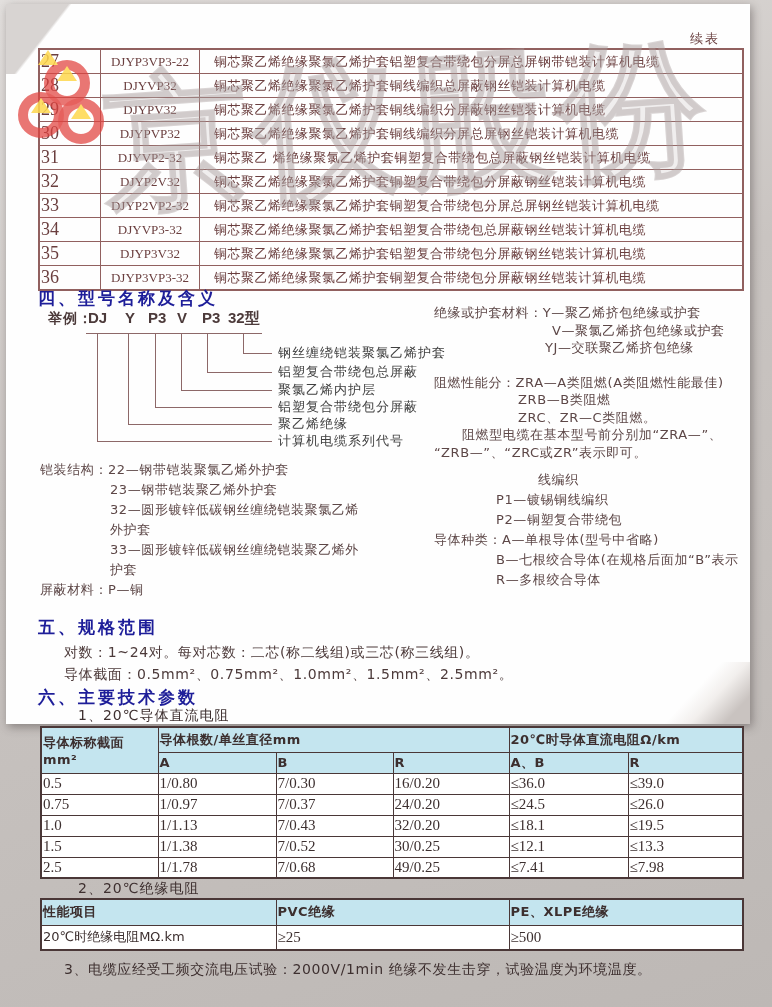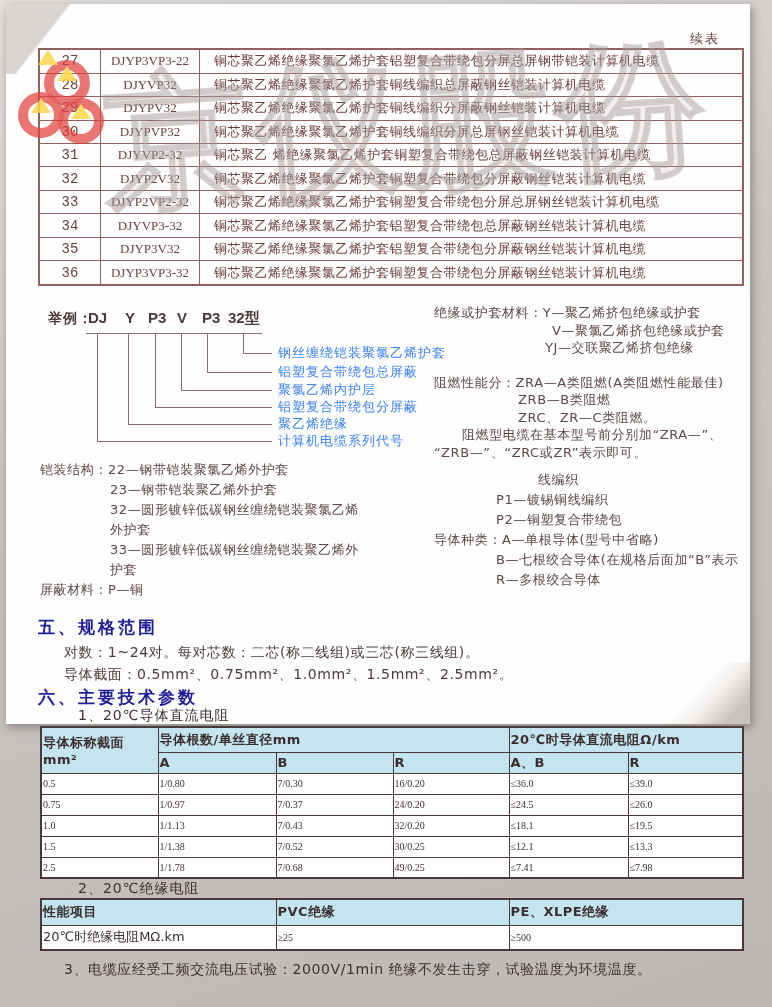--- a/index.html
+++ b/index.html
@@ -12,60 +12,60 @@
         background:linear-gradient(128deg,#d8d4d2 38%,rgba(216,212,210,0) 40%);pointer-events:none;}
   .fold-br{position:absolute;right:0;bottom:0;width:86px;height:62px;
         background:linear-gradient(313deg,#c9c3c0 18%,#f2efed 42%,rgba(255,255,255,0) 60%);pointer-events:none;}
 
   .continued{position:absolute;top:26px;right:30px;font-size:13px;color:#6d4444;letter-spacing:2px;}
 
   
   .cable-table{position:absolute;left:32px;top:44px;width:706px;height:238px;border-collapse:collapse;table-layout:fixed;}
   .cable-table td{border:1px solid #91605f;color:#6a3e3e;font-size:13px;vertical-align:middle;overflow:hidden;white-space:nowrap;}
   .cable-table{border:2px solid #91605f;}
-  .cable-table td.c-no{width:58px;text-align:center;font-family:Liberation Mono, monospace;font-size:14px;}
+  .cable-table td.c-no{width:58px;text-align:left;font-family:Liberation Serif, serif;font-size:18px;}
   .cable-table td.c-model{width:96px;text-align:center;font-family:"Liberation Serif","DejaVu Serif",serif;font-size:13px;}
   .cable-table td.c-desc{padding-left:14px;letter-spacing:.5px;}
 
   
   .wm-text{position:absolute;left:96px;top:40px;width:620px;font-size:146px;font-weight:bold;
         letter-spacing:6px;line-height:1.1;color:rgba(168,158,158,.16);
         -webkit-text-stroke:2px rgba(168,156,156,.42);transform:rotate(-4deg);pointer-events:none;white-space:nowrap;}
   .wm-logo{position:absolute;left:12px;top:46px;width:104px;height:120px;opacity:.85;pointer-events:none;}
   .wm-ring{position:absolute;width:26px;height:26px;border:10px solid rgba(226,66,62,.85);border-radius:50%;}
   .wm-tri{position:absolute;width:0;height:0;border-left:10px solid transparent;border-right:10px solid transparent;border-bottom:15px solid #ffd84d;}
 
   
   .sec-title{position:absolute;font-size:17px;font-weight:bold;color:#1e1e99;letter-spacing:3px;}
 
   
   .ex-label{position:absolute;left:42px;top:306px;font-size:14px;color:#4c3a3a;font-weight:bold;letter-spacing:1px;}
   .ex-code{position:absolute;top:305px;font-size:15px;font-weight:bold;color:#4c3a3a;font-family:"Liberation Sans","DejaVu Sans",sans-serif;}
   .vline{position:absolute;width:0;border-left:1px solid #8d6868;}
   .hline{position:absolute;height:0;border-top:1px solid #8d6868;}
-  .code-meaning{position:absolute;left:272px;font-size:13px;color:#3b82f6;letter-spacing:1px;line-height:16px;}
+  .code-meaning{position:absolute;left:272px;font-size:13px;color:#404040;letter-spacing:1px;line-height:16px;}
 
   
   .tline{font-size:13px;color:#5d4747;letter-spacing:.6px;line-height:17.5px;white-space:nowrap;}
   .rcol1{position:absolute;left:428px;top:300px;width:310px;}
   .rcol2{position:absolute;left:428px;top:466px;width:310px;}
   .rcol2 .tline,.lcol .tline{line-height:20px;}
   .lcol{position:absolute;left:34px;top:456px;width:380px;}
   .gap{height:17px;}
 
   .spec-line{position:absolute;left:58px;font-size:14px;color:#4c3a3a;letter-spacing:.6px;white-space:nowrap;}
   .sub-label{position:absolute;left:72px;font-size:14px;color:#3e3030;letter-spacing:1px;}
   .note-line{position:absolute;left:58px;font-size:14px;color:#3e3030;letter-spacing:.6px;white-space:nowrap;}
 
   
   .tech-table{position:absolute;border-collapse:collapse;table-layout:fixed;background:#fff;}
   .tech-table td{border:1px solid #4a3737;color:#3c2f2f;text-align:left;vertical-align:middle;font-size:13px;overflow:hidden;}
   .tech-table{border:2px solid #4a3737;}
   .tech-table .th{background:#c4e5ef;font-weight:bold;letter-spacing:.5px;}
-  .tech-table .num{font-family:"Liberation Serif","DejaVu Serif",serif;font-size:10px;}
+  .tech-table .num{font-family:"Liberation Serif","DejaVu Serif",serif;font-size:15px;}
   #res-table{left:34px;top:722px;width:702px;}
   #ins-table{left:34px;top:894px;width:702px;}
 </style>
 </head>
 <body>
 
 <div class="stage">
   <div class="page">
 
     <div class="continued">续表</div>
@@ -129,20 +129,21 @@
       <span class="wm-ring" style="left:26px;top:10px"></span>
       <span class="wm-ring" style="left:0px;top:42px"></span>
       <span class="wm-ring" style="left:40px;top:48px"></span>
       <span class="wm-tri" style="left:20px;top:0px"></span>
       <span class="wm-tri" style="left:39px;top:16px"></span>
       <span class="wm-tri" style="left:13px;top:48px"></span>
       <span class="wm-tri" style="left:53px;top:54px"></span>
     </div>
     <div class="wm-text">京仪股份</div>
 
+    <div class="sec-title" style="left:32px;top:283px">四、型号名称及含义</div>
     <div class="ex-label">举例：</div>
     <span class="ex-code" style="left:82px">DJ</span>
     <span class="ex-code" style="left:119px">Y</span>
     <span class="ex-code" style="left:142px">P3</span>
     <span class="ex-code" style="left:171px">V</span>
     <span class="ex-code" style="left:196px">P3</span>
     <span class="ex-code" style="left:222px">32型</span>
 
     <div class="hline" style="left:80px;top:329px;width:176px"></div>
     <div class="vline" style="left:91px;top:329px;height:108px"></div>

